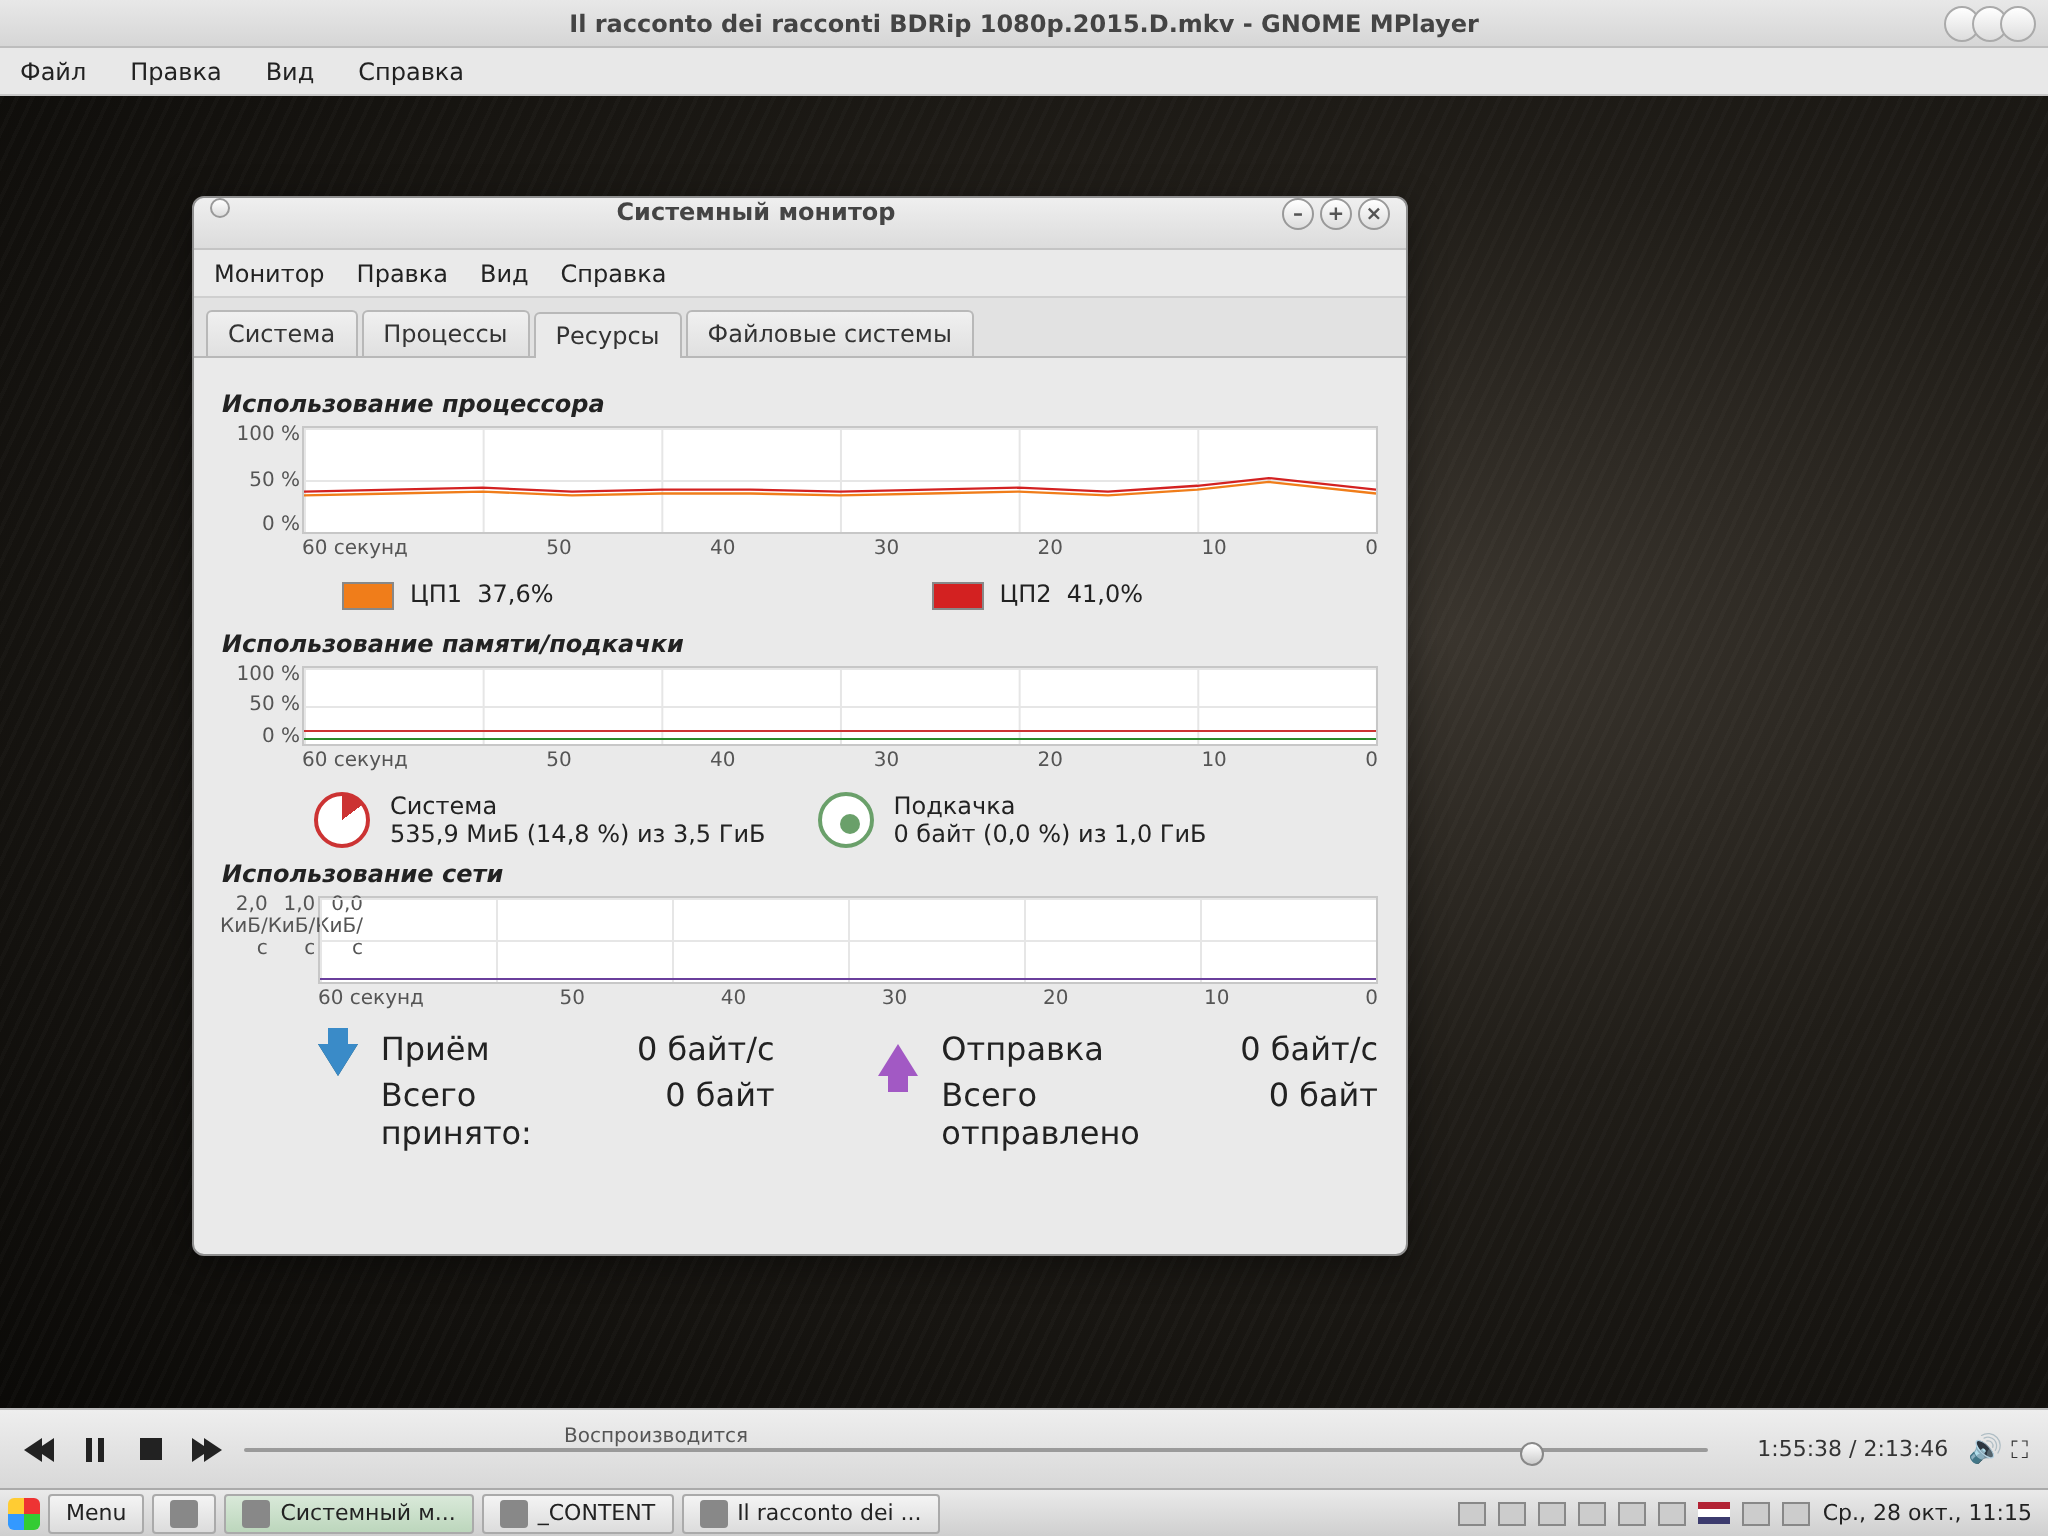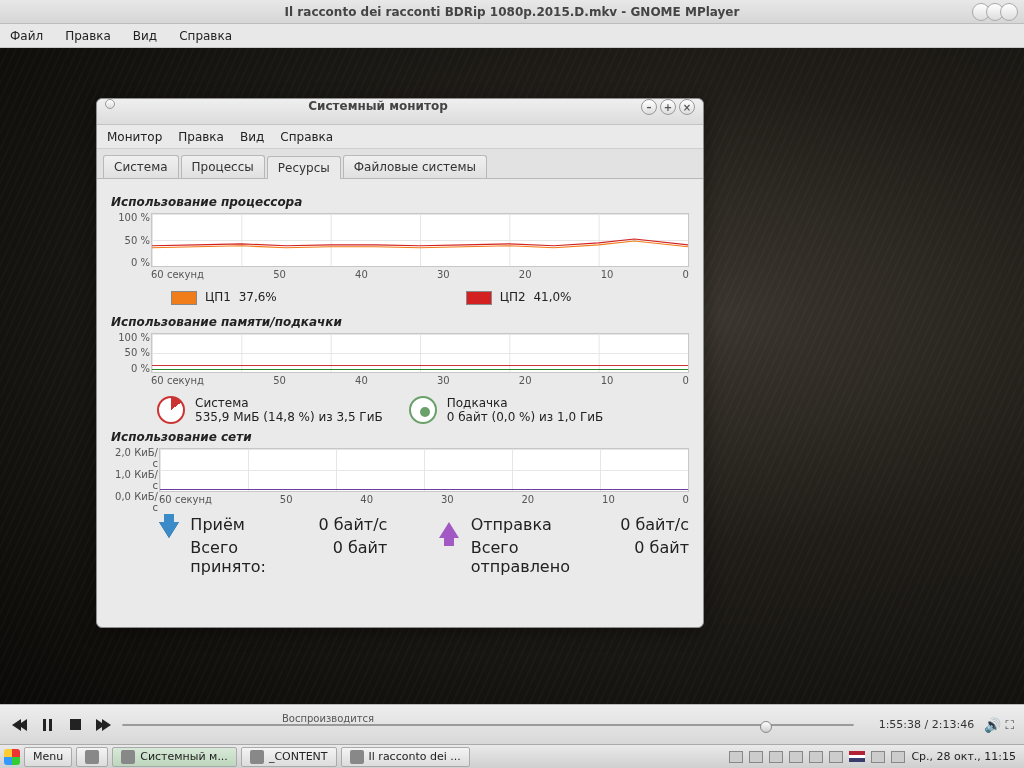--- a/index.html
+++ b/index.html
@@ -76,21 +76,21 @@
 .arrow-up::before{content:"";position:absolute;bottom:-24px;left:-5px;width:10px;height:10px;background:#a259c4;}
 .sm-kv{ display:grid; grid-template-columns:auto auto; column-gap:22px; row-gap:4px; font-size:16px;}
 .sm-kv .r{ text-align:right;}
 
 
 .cpu-line{position:absolute;inset:0;}
 .cpu-line svg{width:100%;height:100%;}
 
 
 .net-chart{ border:1px solid #c7c7c7; background:#fff; height:44px; position:relative; margin-left:48px;}
-.net-ylabels{ position:absolute; left:-50px; top:-2px; bottom:-2px; width:48px; display:flex; flex-direction:column; justify-content:space-between; text-align:right; font-size:10px; color:#555;}
+.net-ylabels{ position:absolute; left:-50px; top:-2px; bottom:-2px; width:48px; display:flex; flex-direction:row; justify-content:space-between; text-align:right; font-size:10px; color:#555;}
 .net-line{position:absolute;left:0;right:0;bottom:1px;height:1px;background:#6a3f9c;}
 
 
 .mem-line-red{position:absolute;left:0;right:0;bottom:6px;height:1px;background:#c33;}
 .mem-line-grn{position:absolute;left:0;right:0;bottom:2px;height:1px;background:#2a8a2a;}
 
 .logo{width:16px;height:16px;border-radius:3px;background:conic-gradient(#e33 0 90deg,#3c3 90deg 180deg,#39f 180deg 270deg,#fc3 270deg 360deg);}
 </style>
 </head>
 <body>

